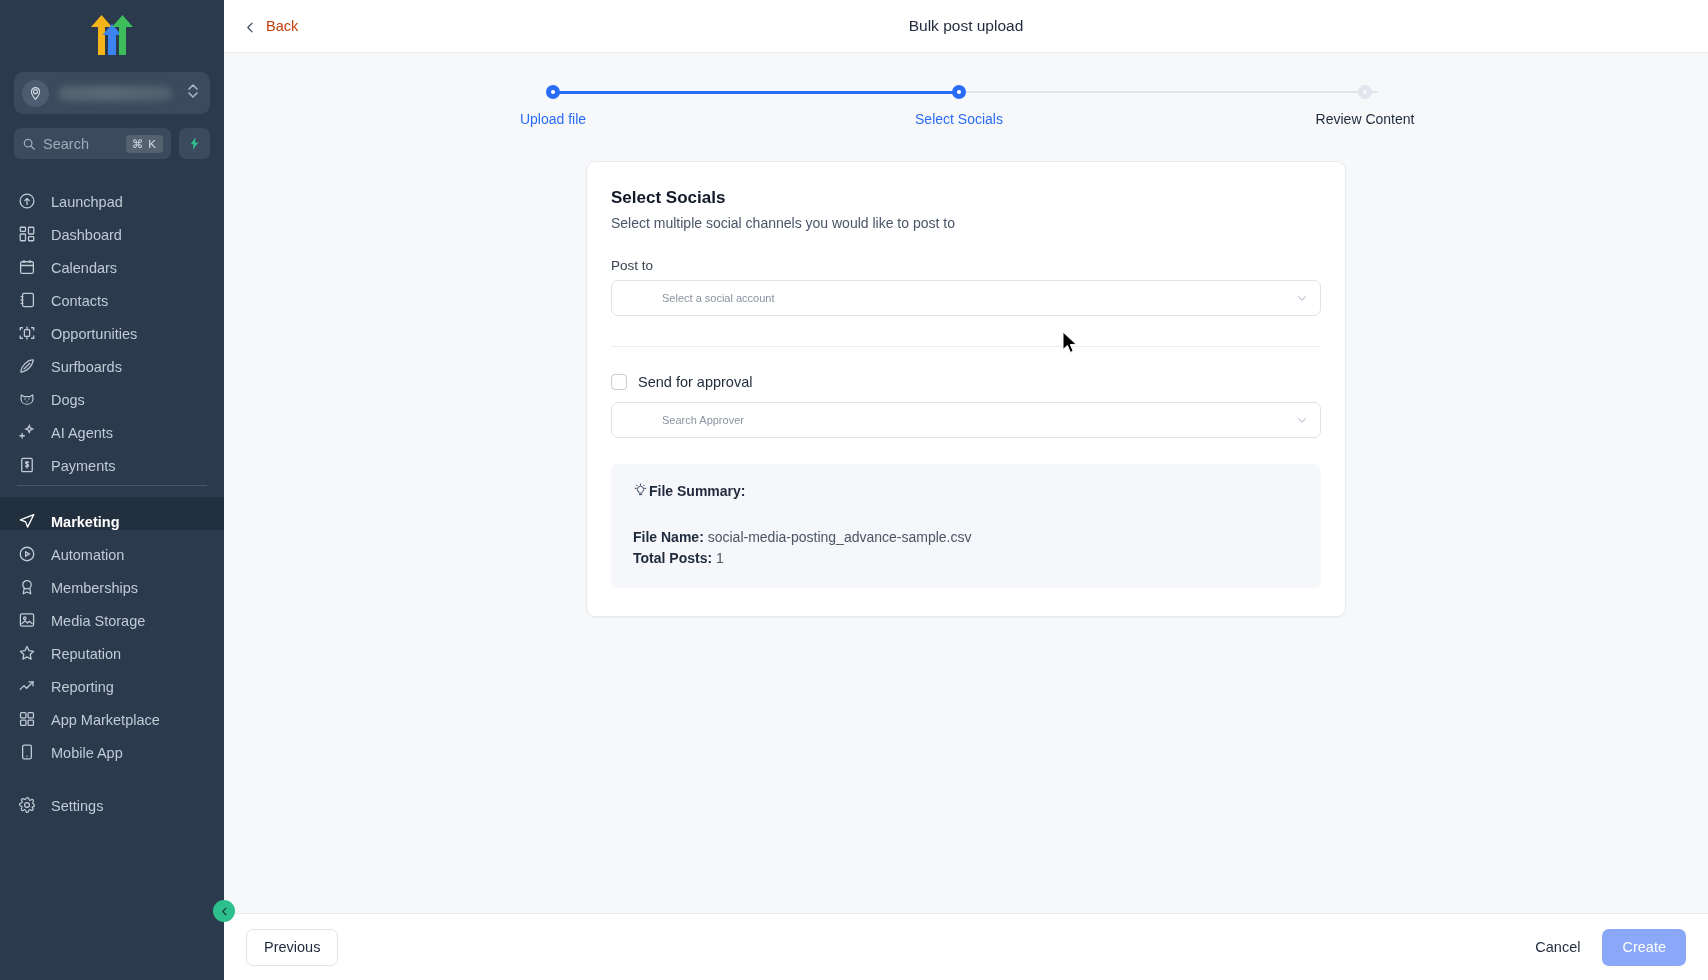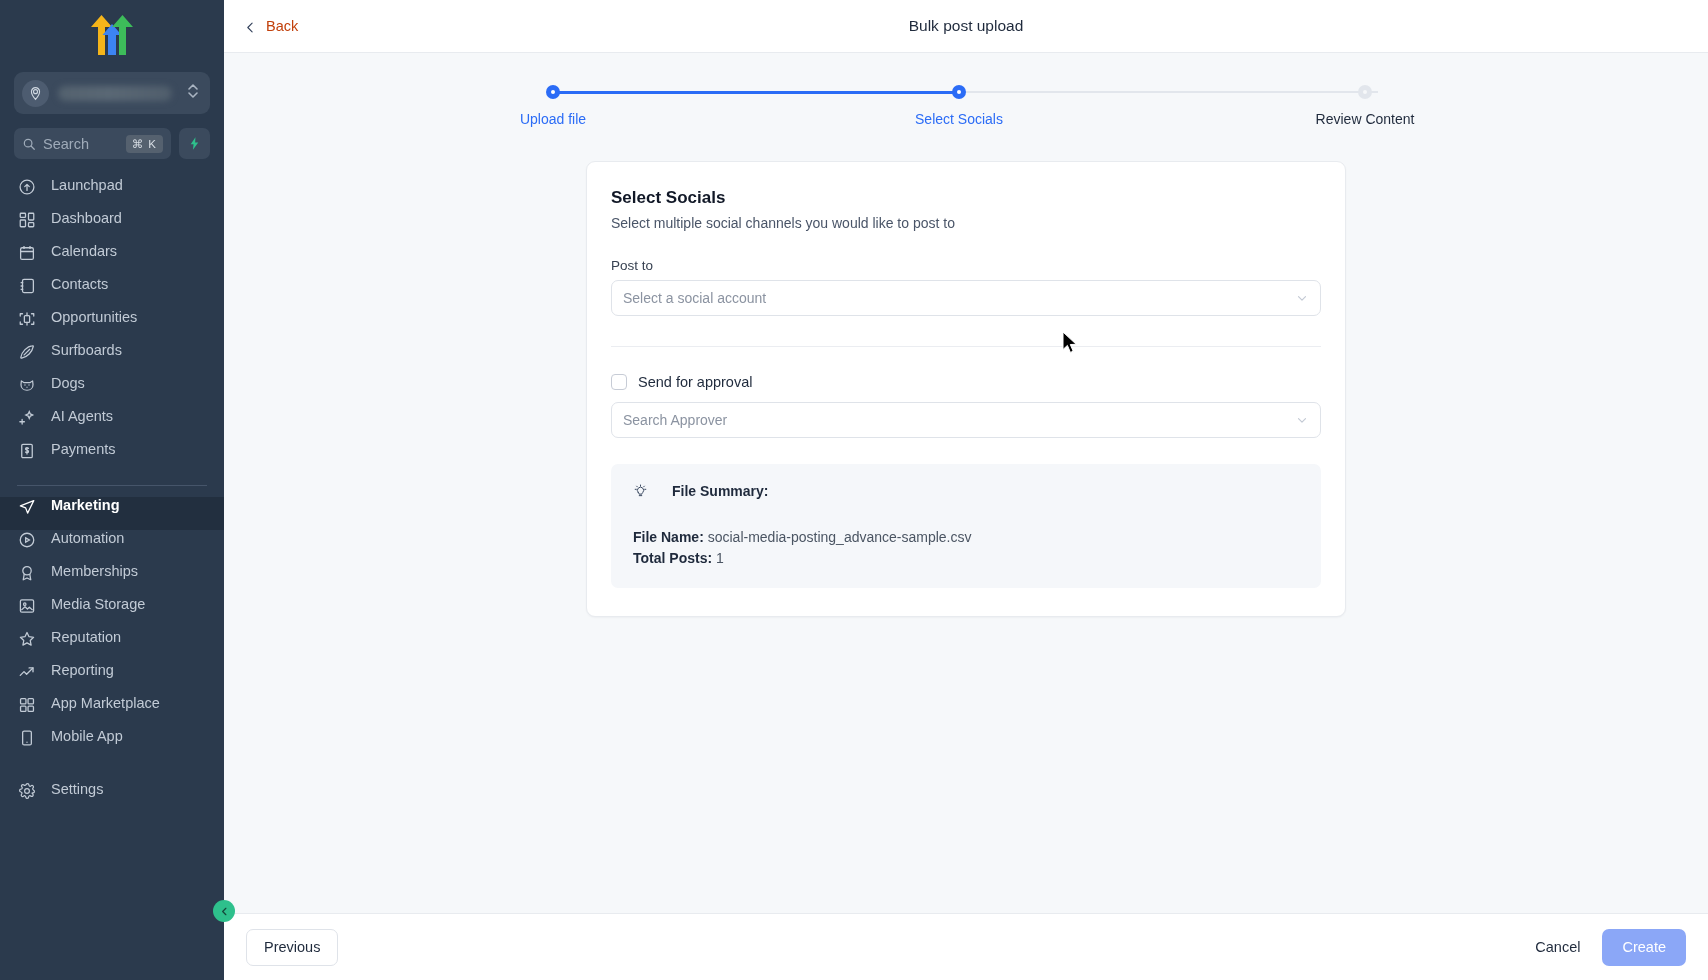--- a/index.html
+++ b/index.html
@@ -61,21 +61,21 @@
     font-size: 11.5px; padding: 2px 6px; border-radius: 4px;
     letter-spacing: 1px; white-space: nowrap;
   }
   .spark-btn {
     width: 31px; height: 31px; border-radius: 7px; background: #3b4a5d;
     display: flex; align-items: center; justify-content: center; cursor: pointer;
   }
 
   .nav { margin-top: 18px; flex: 1; overflow: hidden; }
   .nav-item {
-    display: flex; align-items: flex-start; gap: 15px;
+    display: flex; align-items: flex-end; gap: 15px;
     height: 33px; padding: 0 0 0 17px;
     color: #c2cbd6; font-size: 14.5px; cursor: pointer;
     margin-bottom: 0;
   }
   .nav-item .ico { width: 19px; height: 19px; flex: 0 0 19px;
     display: flex; align-items: center; justify-content: center; }
   .nav-item.active { background: #222f3f; color: #ffffff; font-weight: bold; }
   .nav-sep { height: 1px; background: #46556a; margin: 11px 17px 11px 17px; }
   .nav-spacer { height: 20px; }
 
@@ -139,36 +139,36 @@
   }
   .card-title { font-size: 17px; font-weight: bold; color: #111827; }
   .card-sub { font-size: 14px; color: #4a5568; margin-top: 7px; }
 
   .field-label { font-size: 13.5px; color: #374151; margin-top: 27px; margin-bottom: 7px; }
   .select {
     height: 36px; border: 1px solid #dfe3e9; border-radius: 7px;
     background: #fff; display: flex; align-items: center;
     padding: 0 11px; cursor: pointer;
   }
-  .select span.ph { flex: 1; font-size: 14px; color: #8b93a1; }
+  .select span.ph { flex: 1; font-size: 11px; color: #8b93a1; margin-left: 39px; }
   .divider { height: 1px; background: #ebedf1; margin: 30px 0 0 0; }
 
   .check-row { display: flex; align-items: flex-end; gap: 11px; margin-top: 27px; }
   .checkbox {
     width: 16px; height: 16px; border: 1px solid #c7ccd6; border-radius: 4px;
     background: #fff; cursor: pointer; flex: 0 0 16px;
   }
   .check-label { font-size: 14.5px; color: #1f2a3c; cursor: pointer; }
   .approver { margin-top: 12px; }
 
   .summary {
     margin-top: 26px; background: #f5f7fa; border-radius: 7px;
     padding: 19px 22px 22px 22px;
   }
-  .summary-head { display: flex; align-items: center; gap: 24px; }
+  .summary-head { display: flex; align-items: flex-start; gap: 1px; }
   .summary-head b { font-size: 14px; color: #1f2a3c; font-weight: bold; }
   .summary-line { font-size: 14px; color: #374151; margin-top: 30px; }
   .summary-line:first-of-type { margin-top: 21px; }
   .summary-line b { font-weight: bold; color: #1f2a3c; }
   .summary-line span { color: #4b5563; }
   .summary-line + .summary-line { margin-top: 5px; }
 
   
   .footer {
     height: 67px; flex: 0 0 67px; background: #ffffff;

